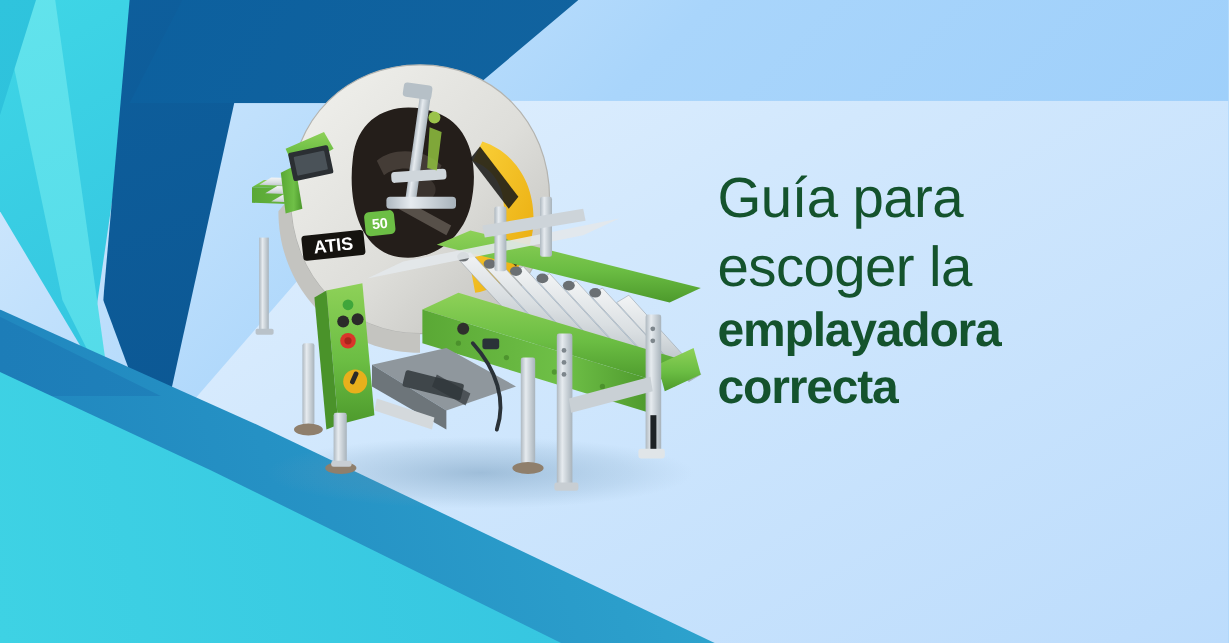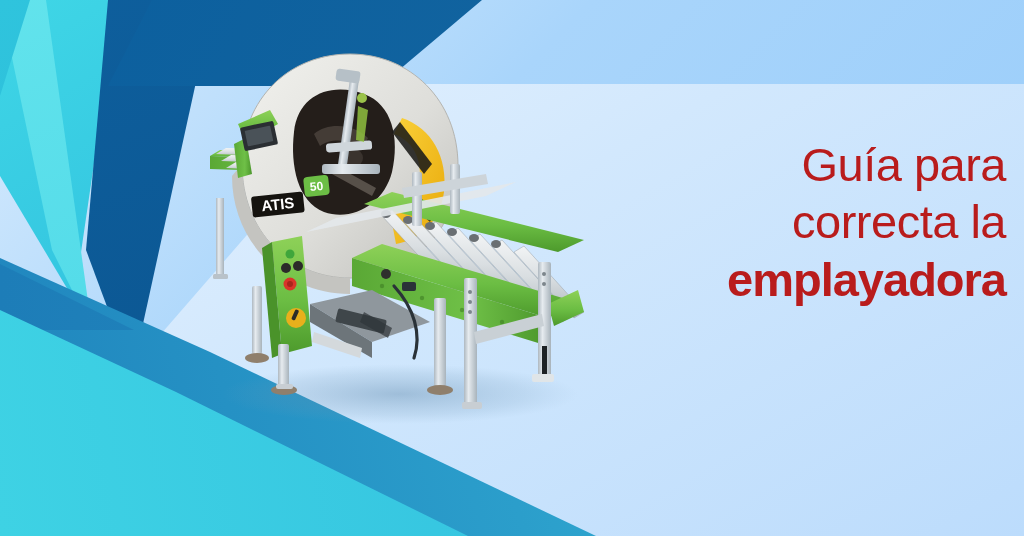--- a/index.html
+++ b/index.html
@@ -92,34 +92,34 @@
     height: 52px;
   }
   #logo svg { display: block; }
 
   
   #headline {
     position: absolute;
     left: 598px;
     top: 136px;
     width: 408px;
-    text-align: right;
-    color: #b91c1c;
+    text-align: left;
+    color: #14532d;
     line-height: 1.22;
   }
   .hl-line {
     display: block;
     letter-spacing: -0.5px;
   }
   .hl-light {
     font-size: 47px;
     font-weight: 300;
   }
   .hl-bold {
-    font-size: 47px;
+    font-size: 40px;
     font-weight: 700;
     letter-spacing: -1px;
   }
 
   
   #machine {
     position: absolute;
     left: 186px;
     top: 46px;
     width: 420px;
@@ -345,17 +345,18 @@
           <circle cx="358" cy="228" r="2"></circle>
           <circle cx="358" cy="238" r="2"></circle>
         </g>
       </g>
     </svg>
   </div>
 
 
   <div id="headline">
     <span class="hl-line hl-light">Guía para</span>
-    <span class="hl-line hl-light">correcta la</span>
+    <span class="hl-line hl-light">escoger la</span>
     <span class="hl-line hl-bold">emplayadora</span>
+    <span class="hl-line hl-bold">correcta</span>
   </div>
 
 </div>
 
 </body></html>

